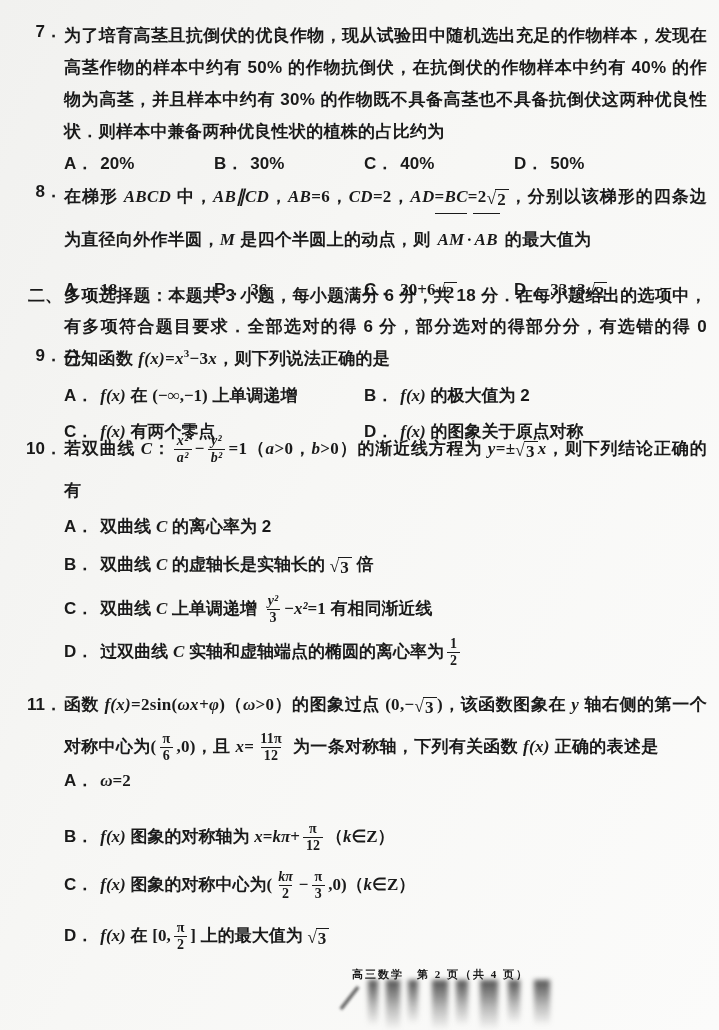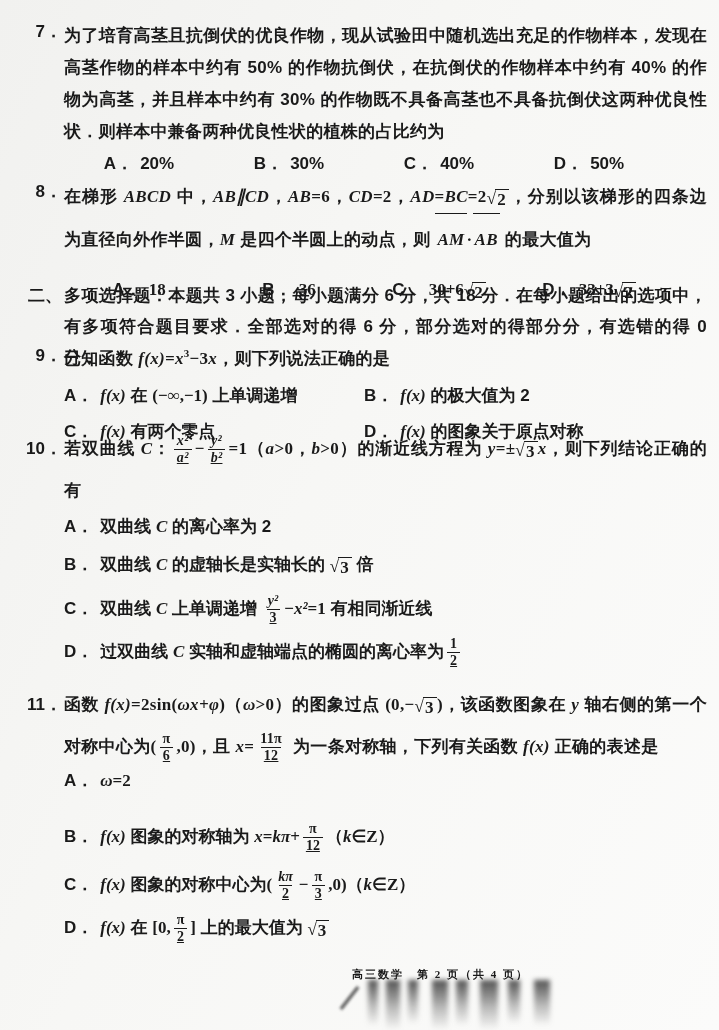--- a/index.html
+++ b/index.html
@@ -17,27 +17,27 @@
   .cn{font-weight:700;}
   .mt{font-family:"Liberation Serif",serif;font-weight:700;font-style:normal;}
   .mi{font-family:"Liberation Serif",serif;font-weight:700;font-style:italic;}
   .bz{font-family:"Liberation Serif",serif;font-weight:800;font-style:normal;}
   .sup{font-size:11px;position:relative;top:-7px;font-family:"Liberation Serif",serif;font-weight:700;}
   .vln{display:inline-block;font-family:"Liberation Serif",serif;font-weight:700;font-style:italic;
        border-top:1.6px solid #1a1a1a;padding:16px 2px;line-height:1.15;}
   .frac{display:inline-flex;flex-direction:column;align-items:center;vertical-align:middle;
         margin:0 3px;line-height:1.18;font-size:14px;font-family:"Liberation Serif",serif;font-weight:700;}
   .frac .fn{padding:0 3px;}
-  .frac .fd{border-top:1.6px solid #1a1a1a;padding:0 3px;text-decoration:underline;}
+  .frac .fd{border-top:1.6px solid #1a1a1a;padding:0 3px;}
   .it{font-style:italic;}
   .sq{display:inline-flex;align-items:flex-start;font-family:"Liberation Serif",serif;font-weight:700;vertical-align:-2px;}
   .sq::before{content:"\221A";line-height:1.2;margin-right:-1px;}
   .sq .rv{border-top:1.6px solid #1a1a1a;line-height:1.2;padding:0 3px 0 2px;}
   .orow{margin-left:64px;display:flex;font-size:17px;font-weight:700;}
-  .orow .opt{flex:0 0 150px;text-align:center;}
+  .orow .opt{flex:0 0 150px;}
   .orow .opt2{flex:0 0 300px;}
   .lb{font-weight:700;margin-right:7px;}
   .optv{margin-left:64px;font-size:17px;font-weight:700;}
   .footer{position:absolute;top:967px;left:352px;font-size:11px;font-weight:700;letter-spacing:2px;font-family:Liberation Serif, serif;}
   .smear{position:absolute;top:980px;left:346px;width:240px;height:50px;pointer-events:none;}
   .smear div{position:absolute;top:0;filter:blur(2.5px);
     background:linear-gradient(to bottom,rgba(40,40,40,.8) 0%,rgba(90,90,90,.4) 55%,rgba(150,150,150,0) 100%);}
   .smear .diag{left:2px;top:4px;width:3px;height:28px;transform:rotate(38deg);background:#4a4a4a;filter:blur(1.5px);}
 </style>
 </head>
@@ -132,21 +132,21 @@
           <span class="fn">π</span>
           <span class="fd">12</span>
         </span><span class="cn">（</span><span class="mi">k</span><span class="mt">∈</span><span class="bz">Z</span><span class="cn">）</span></div>
     <div class="optv lh44" style="margin-top:6px"><span class="lb">C．</span><span class="mi">f(x)</span><span class="cn"> 图象的对称中心为</span><span class="mt">(</span><span class="frac">
           <span class="fn it">kπ</span>
           <span class="fd">2</span>
         </span><span class="mt">−</span><span class="frac">
           <span class="fn">π</span>
           <span class="fd">3</span>
         </span><span class="mt">,0)</span><span class="cn">（</span><span class="mi">k</span><span class="mt">∈</span><span class="bz">Z</span><span class="cn">）</span></div>
-    <div class="optv lh42" style="margin-top:0"><span class="lb">D．</span><span class="mi">f(x)</span><span class="cn"> 在 </span><span class="mt">[0,</span><span class="frac">
+    <div class="optv lh42" style="margin-top:8px"><span class="lb">D．</span><span class="mi">f(x)</span><span class="cn"> 在 </span><span class="mt">[0,</span><span class="frac">
           <span class="fn">π</span>
           <span class="fd">2</span>
         </span><span class="mt">]</span><span class="cn"> 上的最大值为 </span><span class="sq">
           <span class="rv">3</span>
         </span></div>
   </section>
 
   <div class="footer">高三数学　第 2 页（共 4 页）</div>
 
   <div class="smear">

